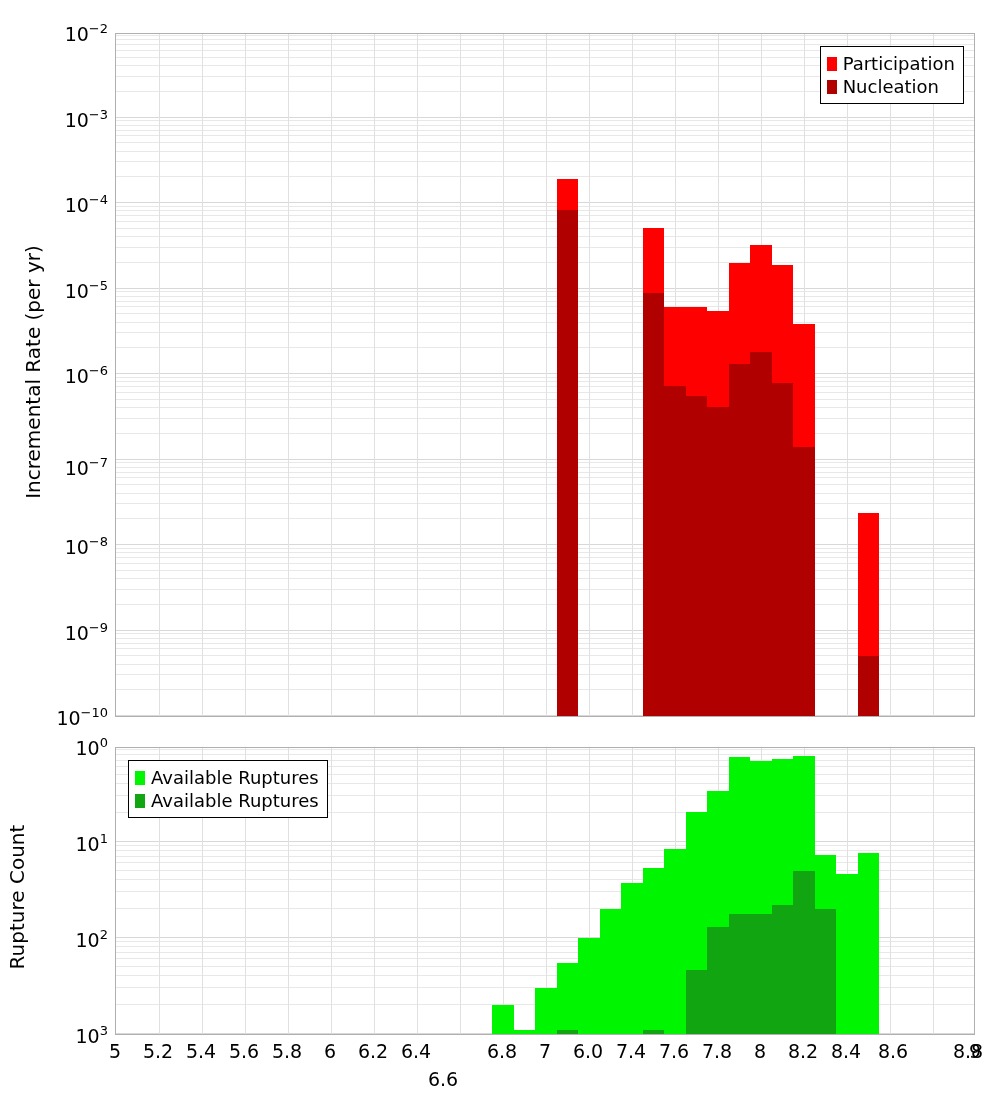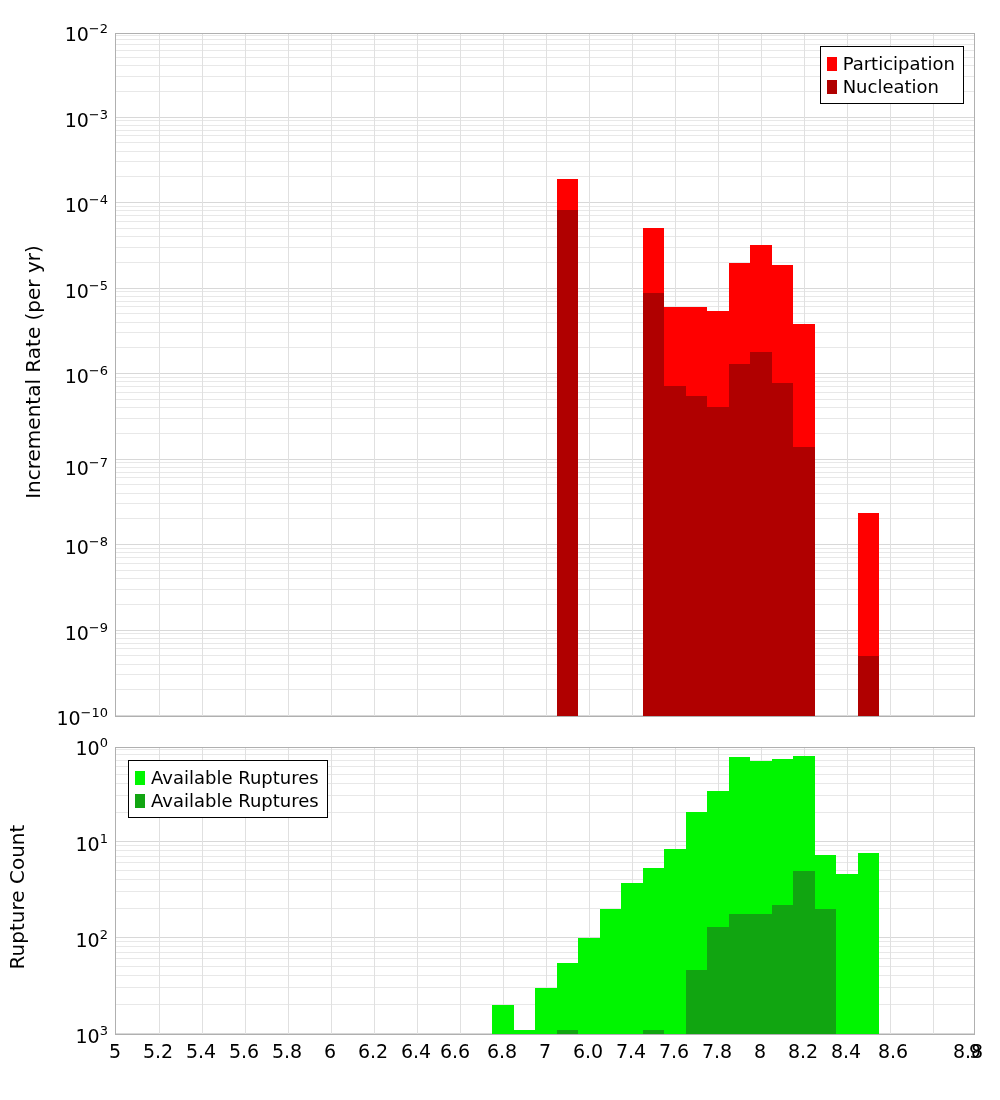--- a/index.html
+++ b/index.html
@@ -432,21 +432,21 @@
 
   <div id="xticks">
       <div class="xtick" style="left: 115px;">5</div>
       <div class="xtick" style="left: 158px;">5.2</div>
       <div class="xtick" style="left: 201px;">5.4</div>
       <div class="xtick" style="left: 244px;">5.6</div>
       <div class="xtick" style="left: 287px;">5.8</div>
       <div class="xtick" style="left: 330px;">6</div>
       <div class="xtick" style="left: 373px;">6.2</div>
       <div class="xtick" style="left: 416px;">6.4</div>
-      <div class="xtick" style="left: 455px;">6.6</div>
+      <div class="xtick" style="left: 443px; margin-top: 28px;">6.6</div>
       <div class="xtick" style="left: 502px;">6.8</div>
       <div class="xtick" style="left: 545px;">7</div>
       <div class="xtick" style="left: 588px;">6.0</div>
       <div class="xtick" style="left: 631px;">7.4</div>
       <div class="xtick" style="left: 674px;">7.6</div>
       <div class="xtick" style="left: 717px;">7.8</div>
       <div class="xtick" style="left: 760px;">8</div>
       <div class="xtick" style="left: 803px;">8.2</div>
       <div class="xtick" style="left: 846px;">8.4</div>
       <div class="xtick" style="left: 845px; margin-left: 48px;">8.6</div>

